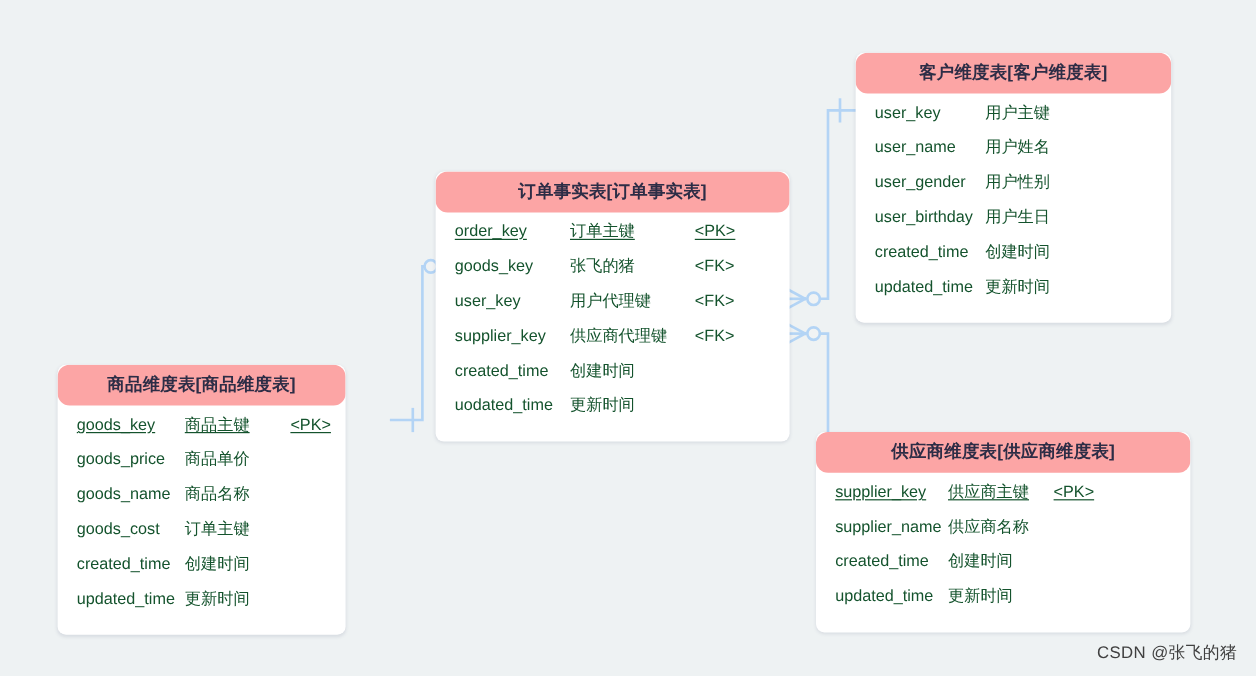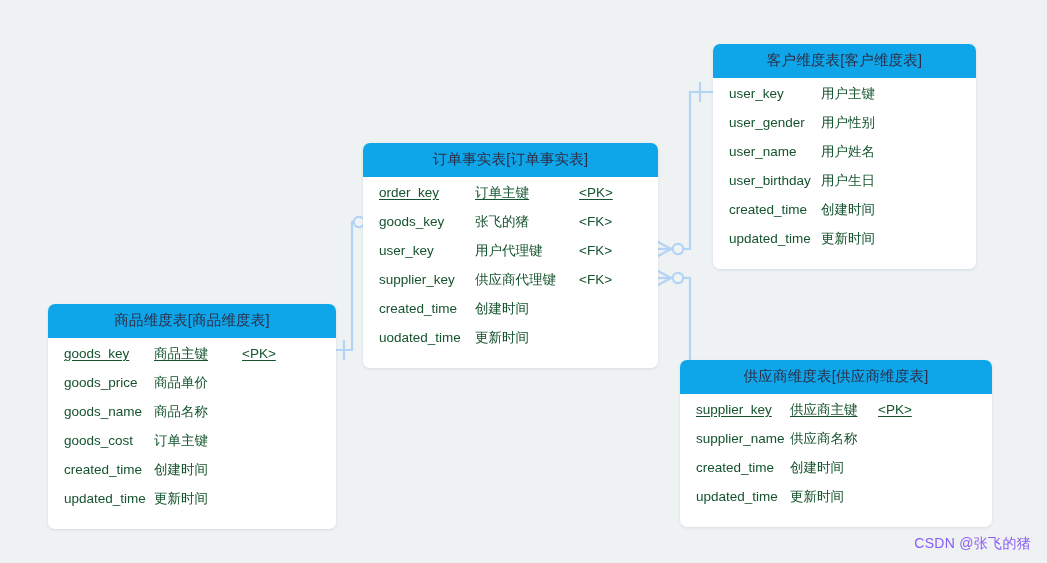--- a/index.html
+++ b/index.html
@@ -25,27 +25,28 @@
   
   .entity-card {
     position: absolute;
     z-index: 2;
     background: #ffffff;
     border-radius: 7px;
     box-shadow: 0 1px 3px rgba(60,70,110,0.13);
     overflow: hidden;
   }
   .entity-header {
-    background: #0ea5e9;
+    background: #fca5a5;
     color: #2d2d46;
     font-size: 14.5px;
-    font-weight: normal;
+    font-weight: bold;
     text-align: center;
     padding: 7px 10px 8px 10px;
     letter-spacing: .2px;
+    border-radius: 10px;
   }
   .entity-body {
     padding: 7px 0 10px 0;
   }
   .attr-row {
     display: flex;
     align-items: baseline;
     padding: 0 16px;
     height: 29px;
     font-size: 13.5px;
@@ -67,32 +68,32 @@
   .card-fact .col-comment  { width: 104px; }
   .card-goods .col-name    { width: 90px; }
   .card-goods .col-comment { width: 88px; }
   .card-user .col-name     { width: 92px; }
   .card-user .col-comment  { width: 90px; }
   .card-supplier .col-name    { width: 94px; }
   .card-supplier .col-comment { width: 88px; }
 
   
   .card-fact     { left: 363px; top: 143px; width: 295px; }
-  .card-goods    { left: 48px;  top: 304px; width: 288px; }
+  .card-goods    { left: 48px;  top: 304px; width: 240px; }
   .card-user     { left: 713px; top: 44px;  width: 263px; }
   .card-supplier { left: 680px; top: 360px; width: 312px; }
 
   
   #watermark {
     position: absolute;
     right: 16px;
     bottom: 10px;
     z-index: 3;
     font-size: 14px;
-    color: #8b5cf6;
+    color: #404040;
     letter-spacing: .3px;
     user-select: none;
   }
 </style>
 </head>
 <body>
 
 <svg id="connector-layer" viewBox="0 0 1047 563" xmlns="http://www.w3.org/2000/svg">
   <g fill="none" stroke="#b3d4f5" stroke-width="2.2" stroke-linecap="square">
 
@@ -205,27 +206,27 @@
 
 <div class="entity-card card-user">
   <div class="entity-header">客户维度表[客户维度表]</div>
   <div class="entity-body">
     <div class="attr-row">
       <span class="col-name">user_key</span>
       <span class="col-comment">用户主键</span>
       <span class="col-key"></span>
     </div>
     <div class="attr-row">
+      <span class="col-name">user_name</span>
+      <span class="col-comment">用户姓名</span>
+      <span class="col-key"></span>
+    </div>
+    <div class="attr-row">
       <span class="col-name">user_gender</span>
       <span class="col-comment">用户性别</span>
-      <span class="col-key"></span>
-    </div>
-    <div class="attr-row">
-      <span class="col-name">user_name</span>
-      <span class="col-comment">用户姓名</span>
       <span class="col-key"></span>
     </div>
     <div class="attr-row">
       <span class="col-name">user_birthday</span>
       <span class="col-comment">用户生日</span>
       <span class="col-key"></span>
     </div>
     <div class="attr-row">
       <span class="col-name">created_time</span>
       <span class="col-comment">创建时间</span>

